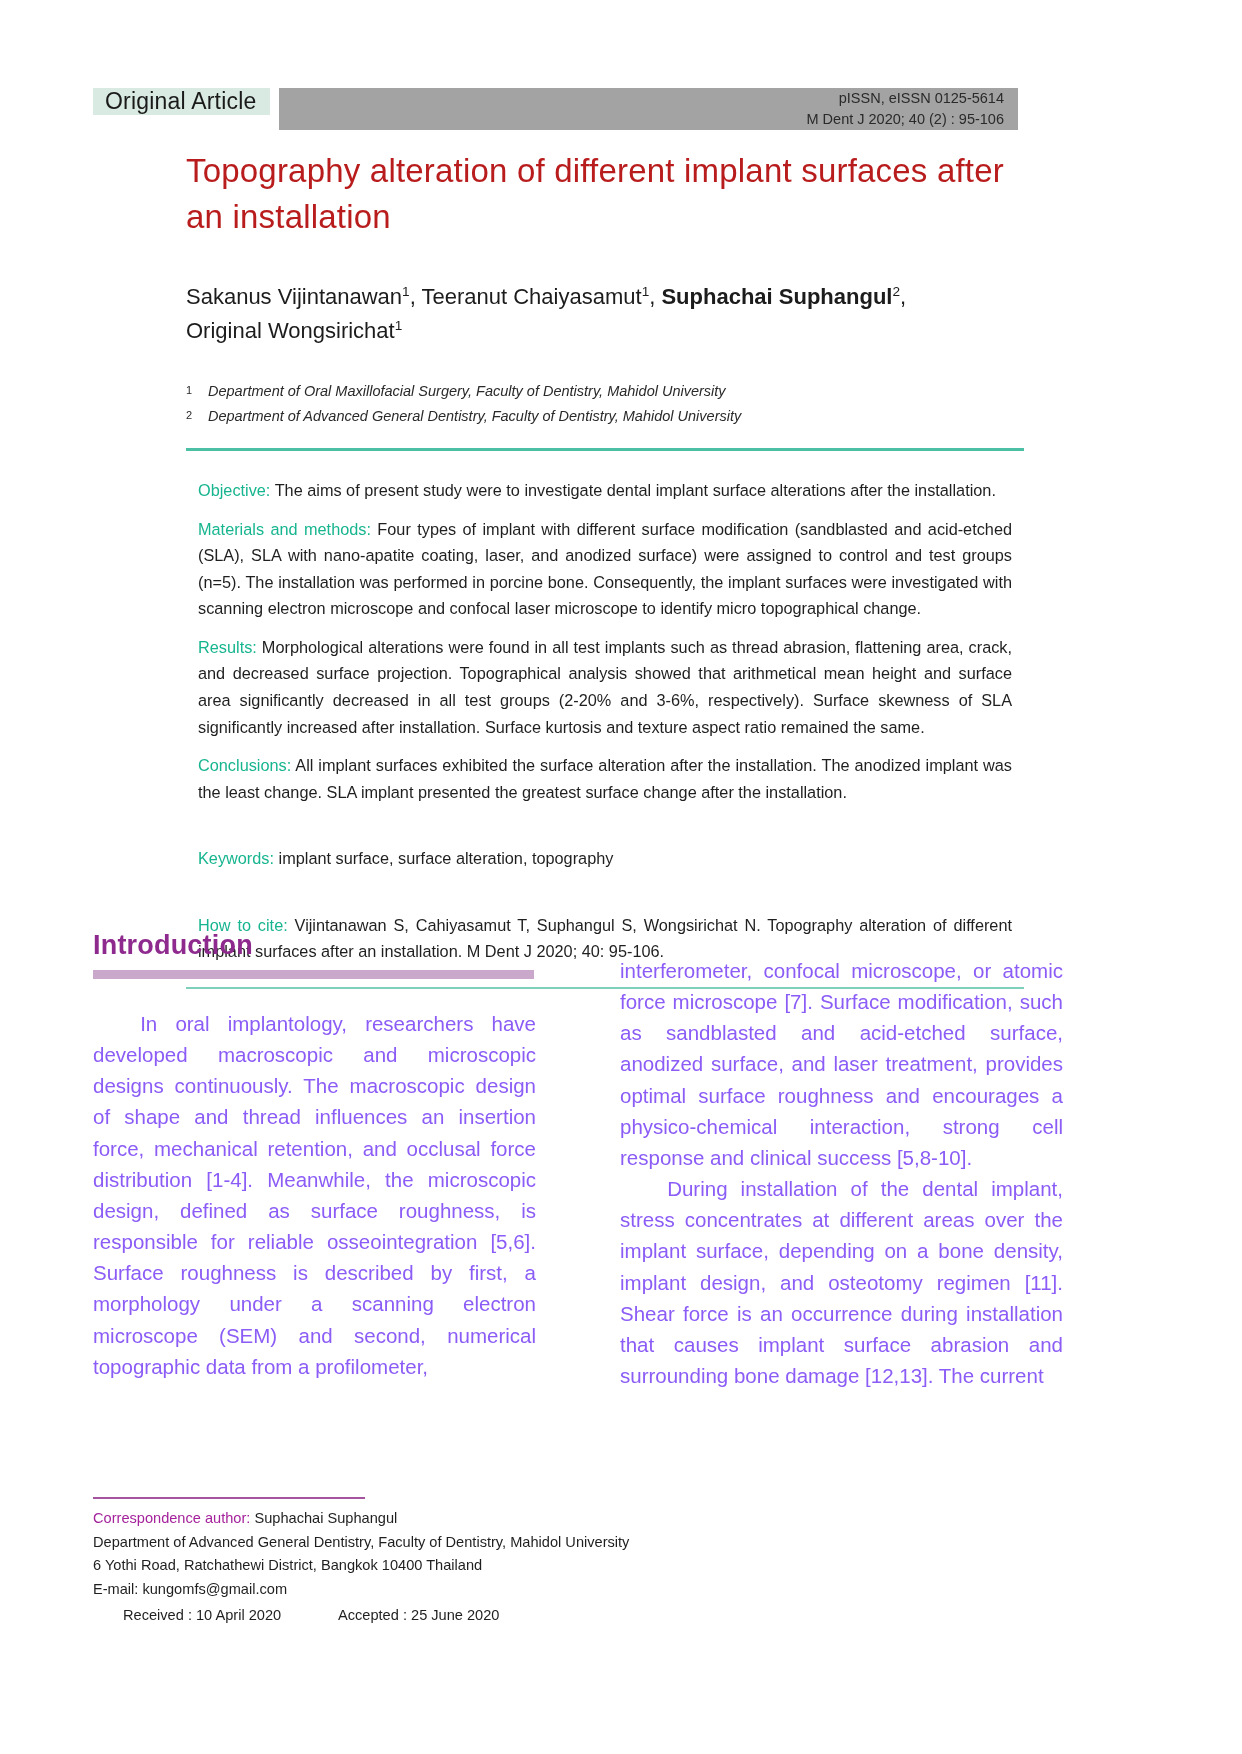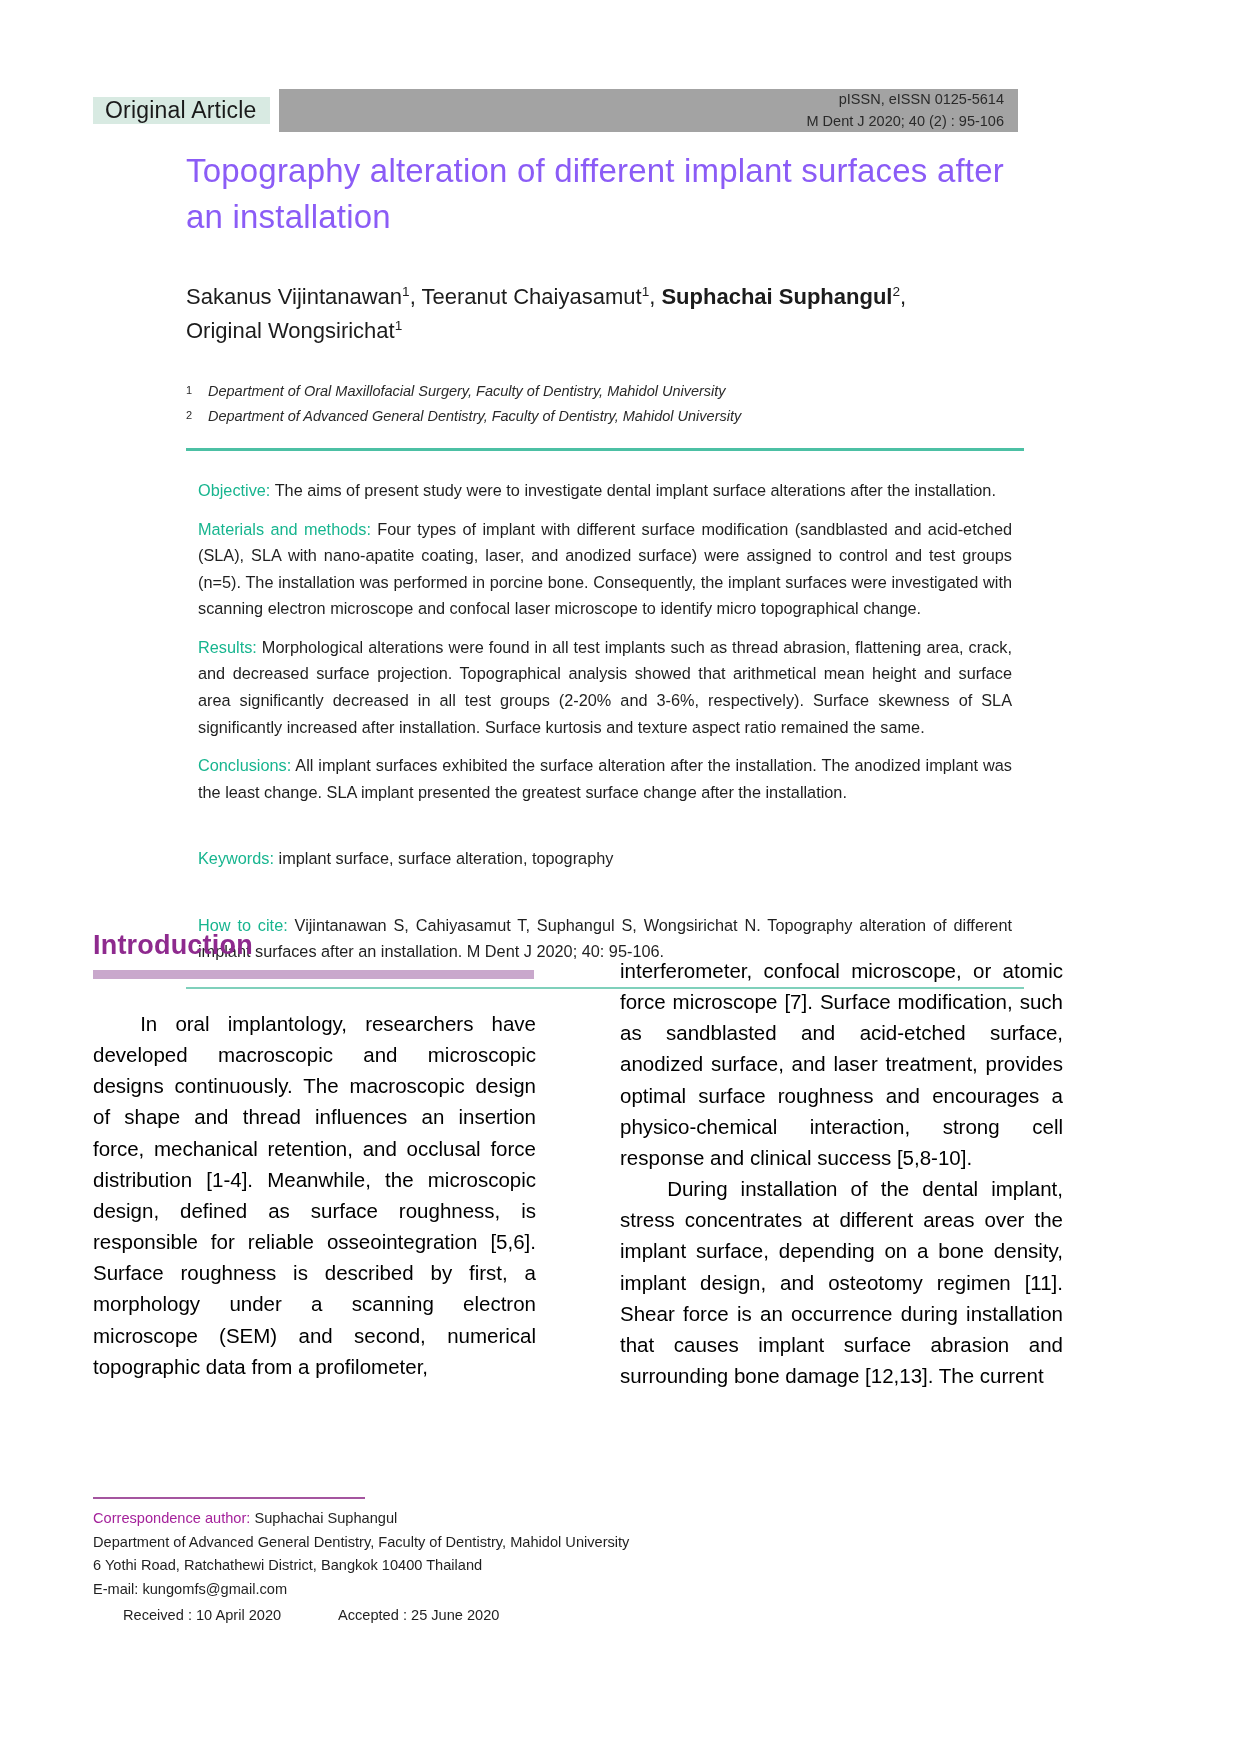--- a/index.html
+++ b/index.html
@@ -21,21 +21,21 @@
   }
 
   
   .header {
     position: absolute;
     left: 93px;
     top: 88px;
     width: 925px;
     height: 45px;
     display: flex;
-    align-items: center;
+    align-items: flex-start;
   }
   .header-tag {
     background: #d8eae2;
     color: #1a1a1a;
     font-size: 23px;
     letter-spacing: 0.2px;
     display: flex;
     align-items: center;
     padding: 0 14px 0 12px;
     white-space: nowrap;
@@ -60,21 +60,21 @@
     line-height: 1.45;
     white-space: nowrap;
   }
 
   
   .title {
     position: absolute;
     left: 186px;
     top: 148px;
     width: 845px;
-    color: #8b5cf6;
+    color: #b91c1c;
     font-size: 33px;
     line-height: 1.38;
     font-weight: 400;
     letter-spacing: 0.2px;
   }
 
   
   .authors {
     position: absolute;
     left: 186px;
@@ -159,21 +159,21 @@
     background: #c9a8cc;
   }
 
   
   .col {
     position: absolute;
     top: 1008px;
     width: 443px;
     font-size: 20.5px;
     line-height: 1.52;
-    color: #000000;
+    color: #8b5cf6;
     text-align: justify;
     text-justify: inter-word;
   }
   .col.left  { left: 93px; }
   .col.right { left: 620px; top: 955px; }
   .col p { margin: 0; }
   .col p + p { text-indent: 2.3em; }
   .col p.indent { text-indent: 2.3em; }
 
   

